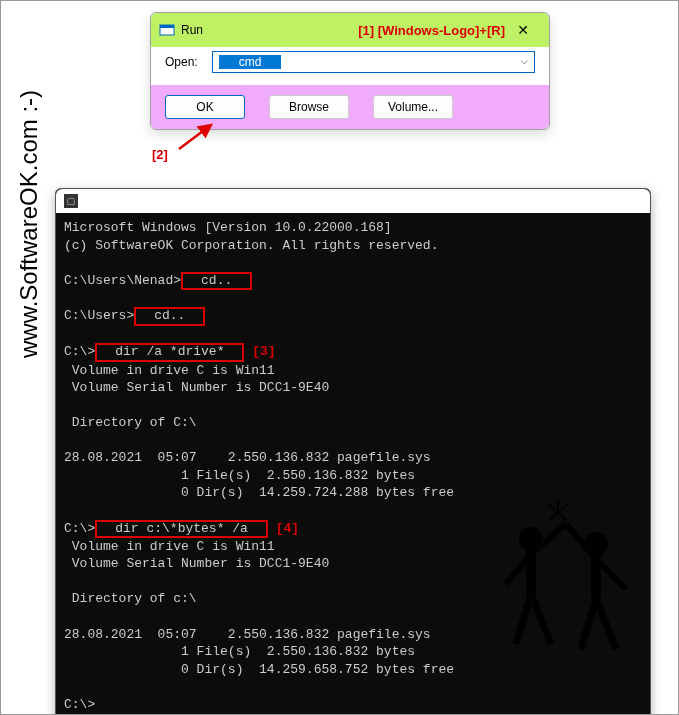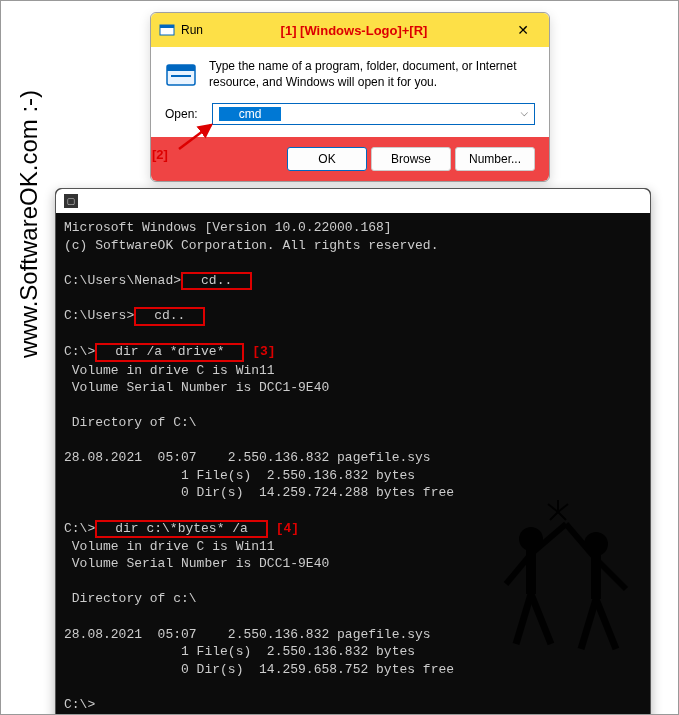--- a/index.html
+++ b/index.html
@@ -43,32 +43,32 @@
       background: #f0f0f0;
       border: 1px solid #a0a0a0;
       border-radius: 6px;
       box-shadow: 0 4px 12px rgba(0,0,0,0.15);
       font-size: 12px;
     }
     .run-titlebar {
       display: flex;
       align-items: center;
       padding: 6px 8px;
-      background: #fde047;
+      background: #bef264;
       border-radius: 6px 6px 0 0;
     }
     .run-titlebar .run-icon {
       width: 16px; height: 16px;
       display: inline-block;
       margin-right: 6px;
     }
     .run-titlebar .title-text { flex: 0 0 auto; font-size: 12px; }
     .run-titlebar .annotation {
       flex: 1;
-      text-align: center;
+      text-align: right;
       color: #d00;
       font-weight: bold;
       font-size: 13px;
     }
     .run-titlebar .close-btn {
       width: 36px; height: 22px;
       text-align: center;
       font-size: 14px;
       line-height: 22px;
     }
@@ -107,24 +107,23 @@
       color: #fff;
       padding: 0 20px;
     }
     .run-input .chevron {
       float: right;
       color: #666;
       font-size: 10px;
     }
     .run-buttons {
       display: flex;
-      justify-content: flex-end;
-      gap: 4px;
+      gap: 24px;
       padding: 10px 14px;
-      background: #ef4444;
+      background: #f0abfc;
       border-radius: 0 0 6px 6px;
     }
     .run-buttons button {
       width: 80px;
       padding: 4px 0;
       font-size: 12px;
       background: #fdfdfd;
       border: 1px solid #ccc;
       border-radius: 3px;
     }
@@ -215,41 +214,31 @@
     <span class="run-icon">
       <svg viewBox="0 0 16 16">
           <rect x="1" y="3" width="14" height="10" fill="#fff" stroke="#0067c0" stroke-width="1"></rect>
           <rect x="1" y="3" width="14" height="3" fill="#0067c0"></rect>
         </svg>
     </span>
     <span class="title-text">Run</span>
     <span class="annotation">[1]   [Windows-Logo]+[R]</span>
     <span class="close-btn">✕</span>
   </div>
-  <div class="run-body">
-    <span class="big-icon">
-      <svg viewBox="0 0 32 32">
-          <rect x="2" y="6" width="28" height="20" rx="2" fill="#eaf4ff" stroke="#0067c0" stroke-width="1.5"></rect>
-          <rect x="2" y="6" width="28" height="6" fill="#0067c0"></rect>
-          <rect x="6" y="16" width="20" height="2" fill="#0067c0"></rect>
-        </svg>
-    </span>
-    <div class="desc">Type the name of a program, folder, document, or Internet resource, and Windows will open it for you.</div>
-  </div>
   <div class="run-input-row">
     <label>Open:</label>
     <div class="run-input">
       <span class="run-input-text">cmd</span>
       <span class="chevron">⌵</span>
     </div>
   </div>
   <div class="run-buttons">
     <button class="primary">OK</button>
     <button>Browse</button>
-    <button>Number...</button>
+    <button>Volume...</button>
   </div>
 </div>
 
 <div class="annotation-2">[2]</div>
 <svg class="arrow-2" viewBox="0 0 40 30">
   <defs>
       <marker id="ah" markerWidth="6" markerHeight="6" refX="5" refY="3" orient="auto">
         <path d="M0,0 L6,3 L0,6 Z" fill="#d00"></path>
       </marker>
     </defs>

